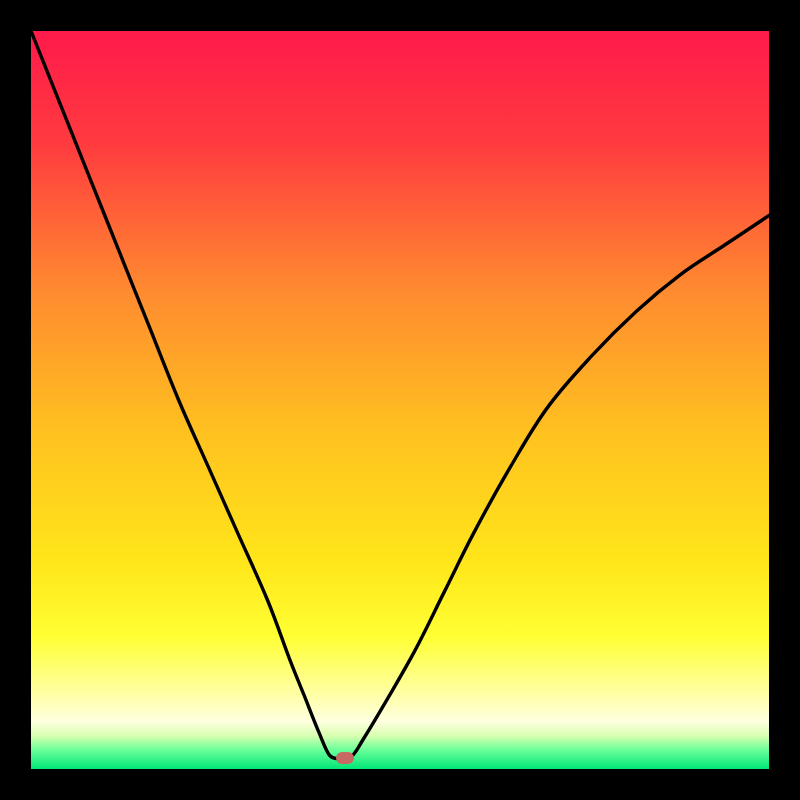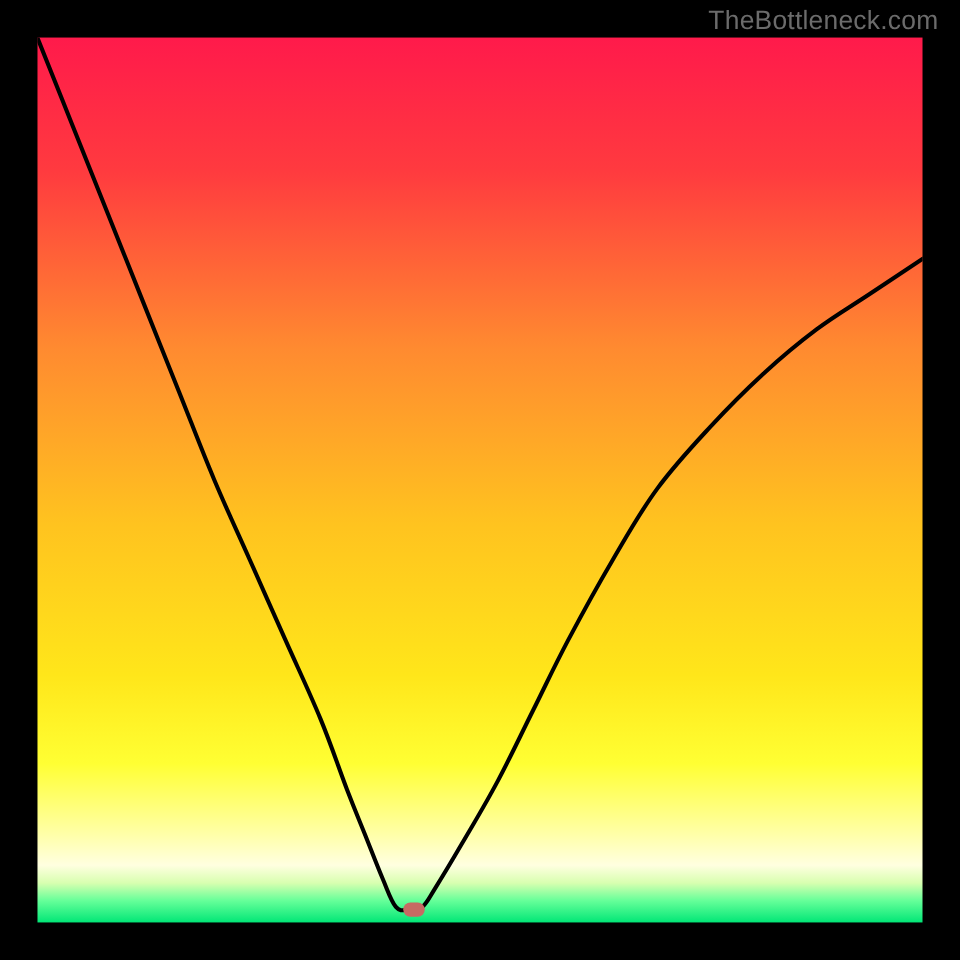--- a/index.html
+++ b/index.html
@@ -56,21 +56,20 @@
     font-size: 22px;
     font-weight: 500;
     letter-spacing: 0.2px;
   }
 </style>
 </head>
 <body>
 
 <div class="frame">
 
-  <div class="watermark">TheBottleneck.com</div>
 
   <div class="plot-area">
 
     <svg class="gradient" viewBox="0 0 738 738" preserveAspectRatio="none">
       <defs>
         <linearGradient id="bg-grad" x1="0" y1="0" x2="0" y2="1">
             <stop offset="0%" stop-color="#ff1a4b"></stop>
             <stop offset="15%" stop-color="#ff3a3f"></stop>
             <stop offset="35%" stop-color="#ff8a30"></stop>
             <stop offset="55.00000000000001%" stop-color="#ffc31f"></stop>

